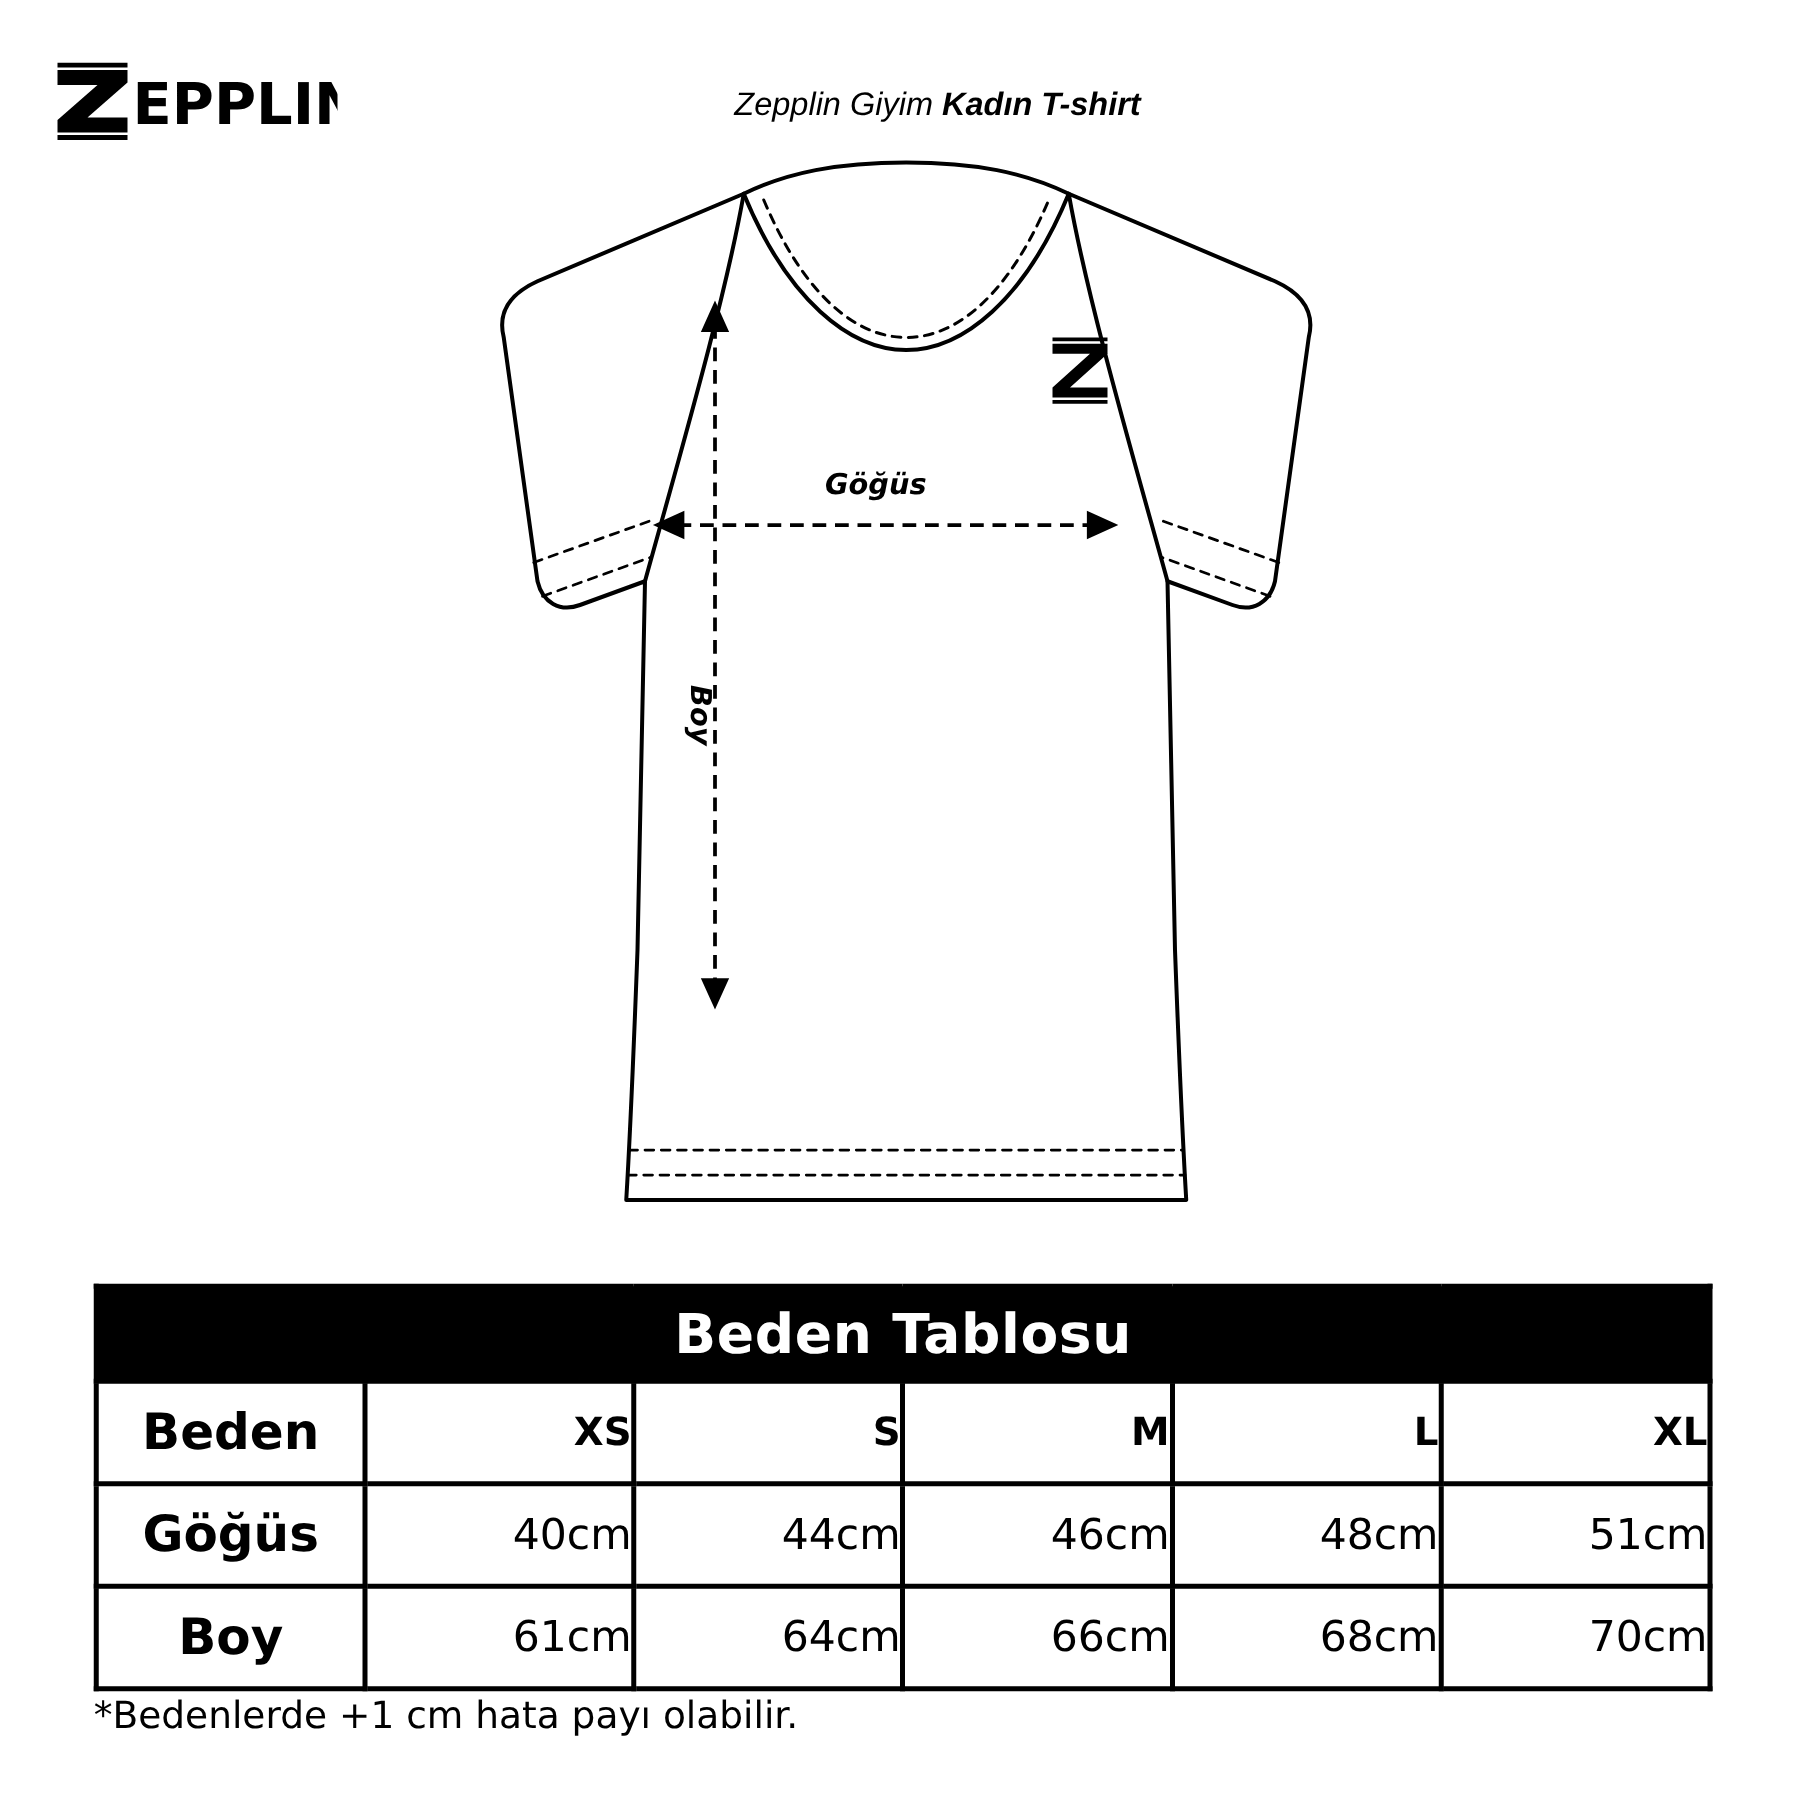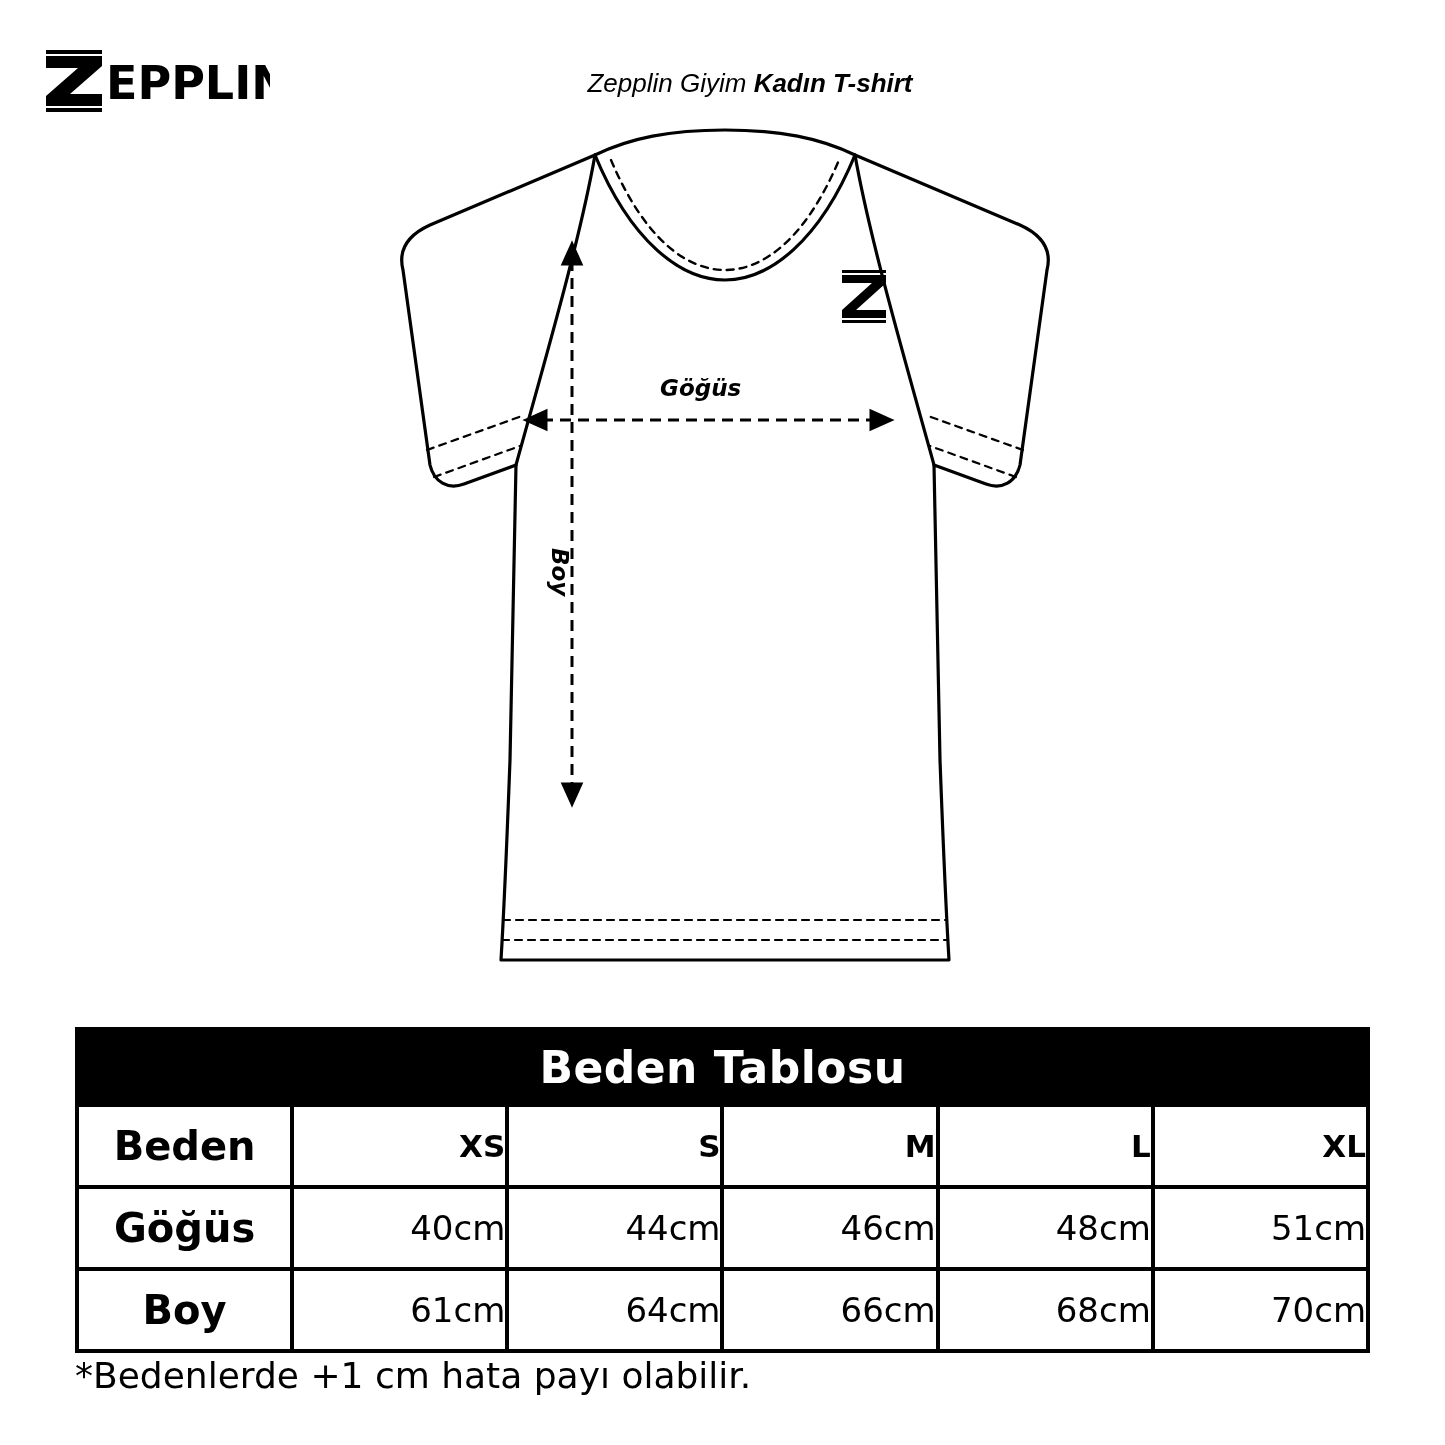--- a/index.html
+++ b/index.html
@@ -122,21 +122,21 @@
     font-size: 34px;
     font-weight: 400;
     text-align: right;
     padding-left: 14px;
     height: 78px;
   }
   .footnote {
     position: absolute;
     left: 75px;
     top: 1355px;
-    font-size: 36px;
+    font-size: 30px;
     font-weight: 400;
   }
 </style>
 </head>
 <body>
 
 <div class="page">
 
   <div class="brand-logo">
     <svg viewBox="0 0 230 62" width="230" height="62" aria-hidden="true">

